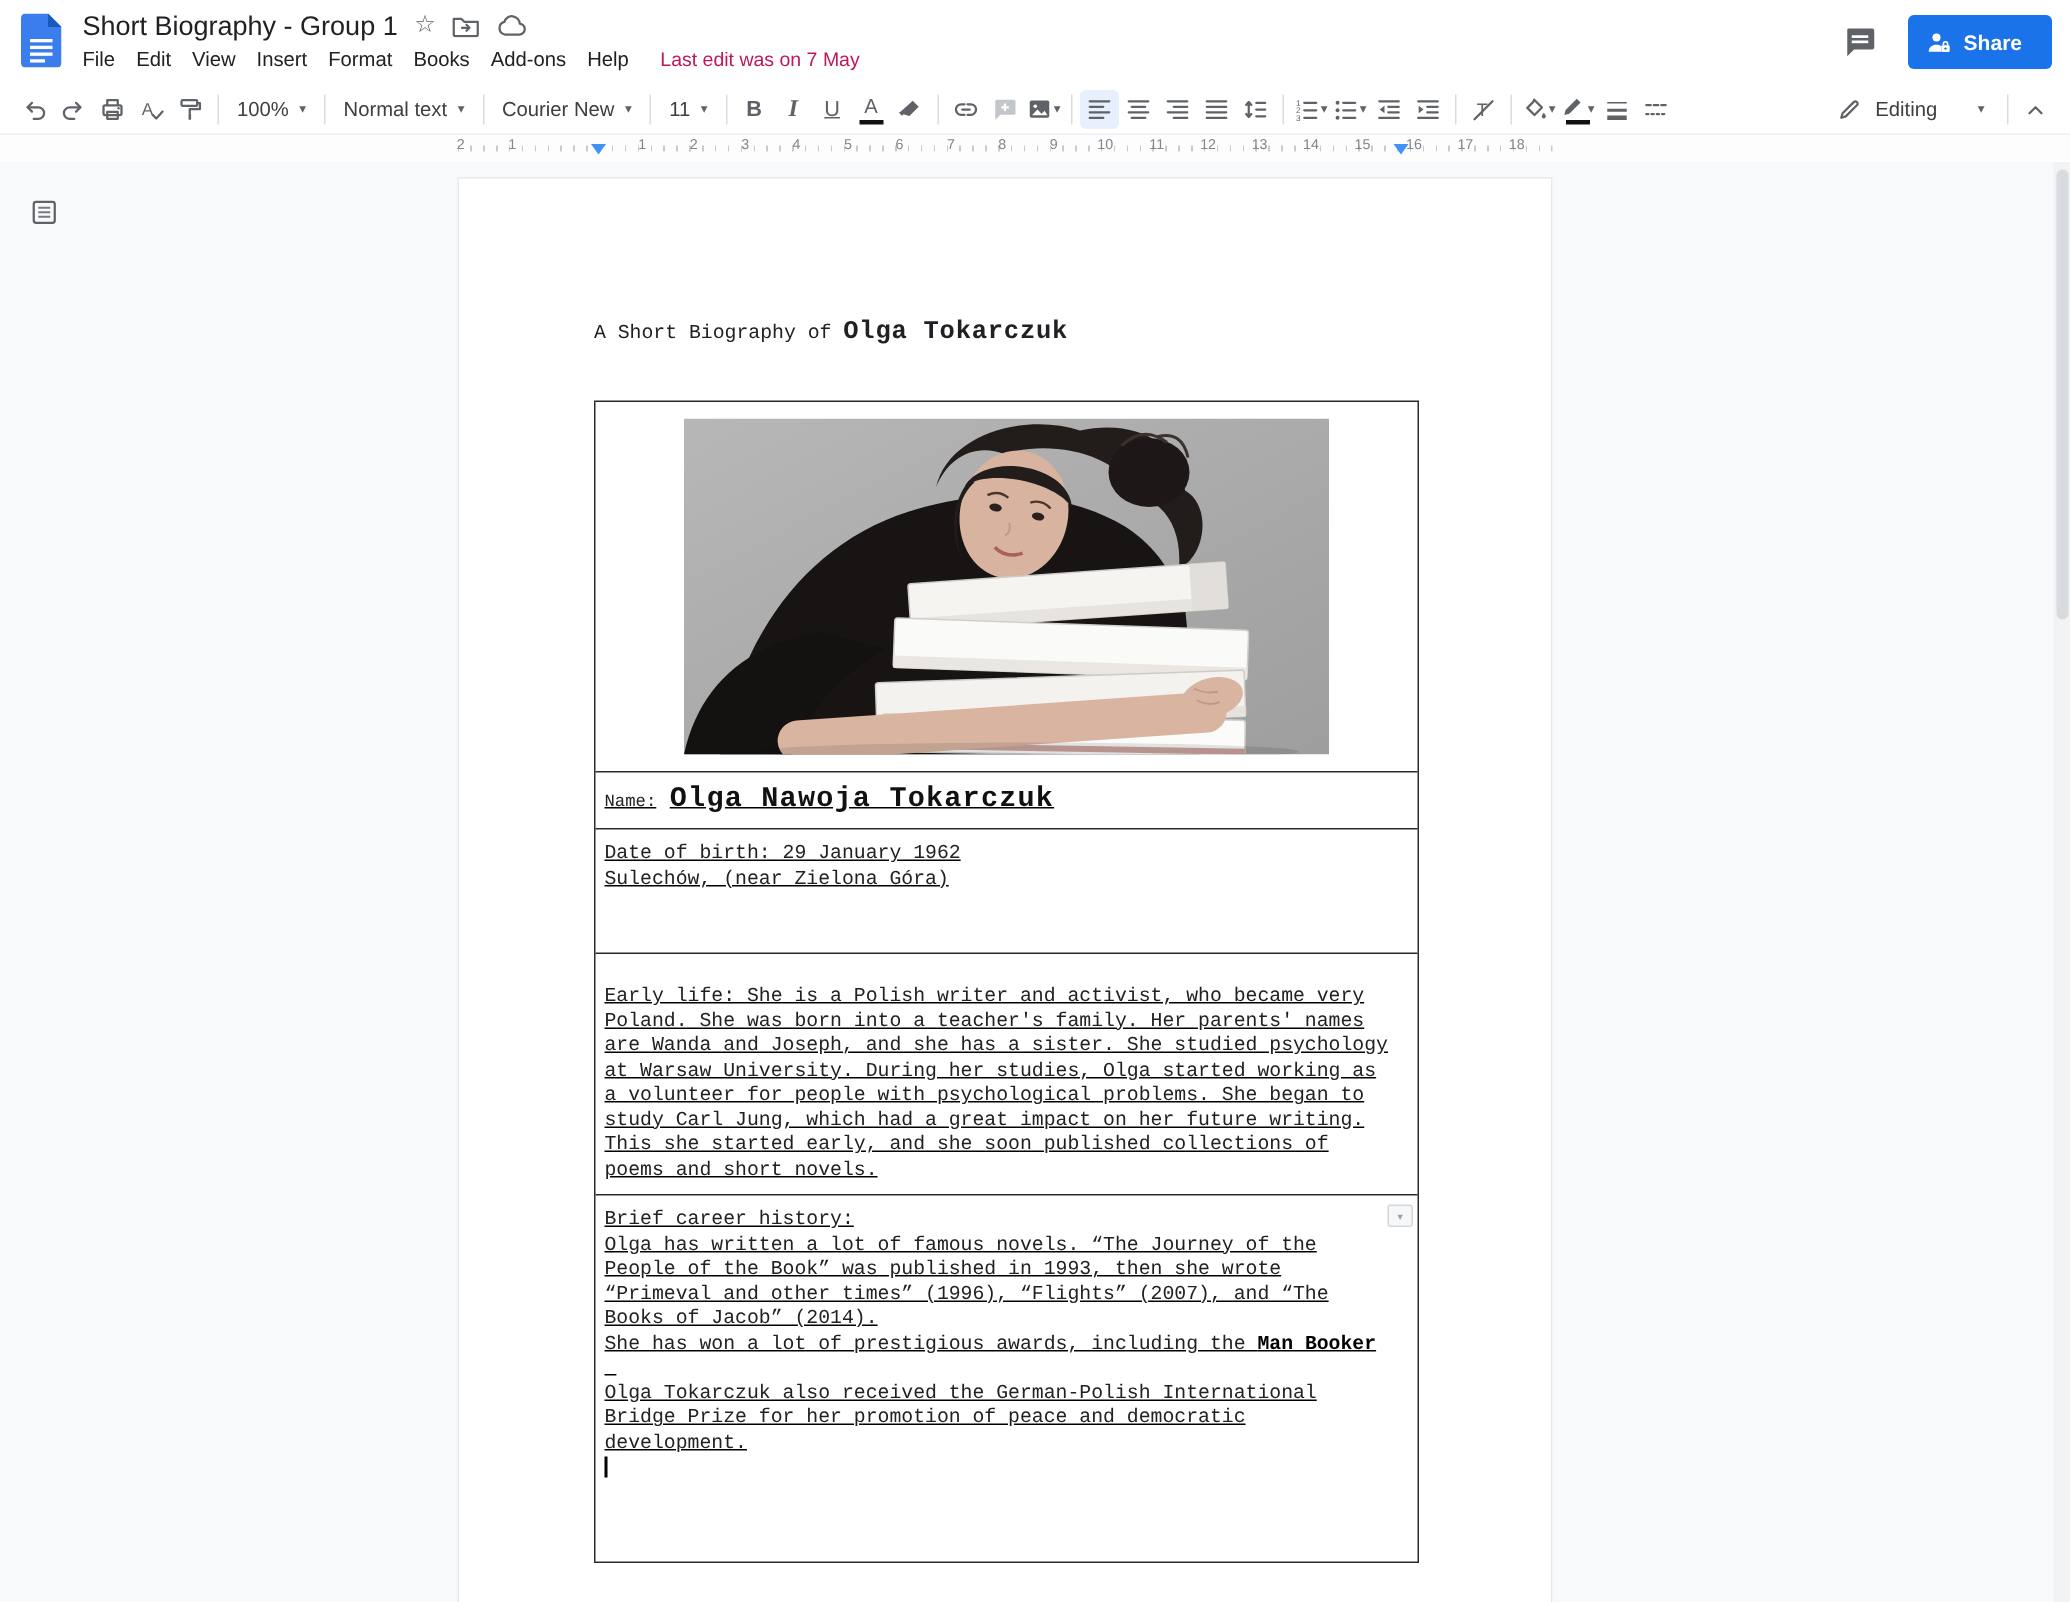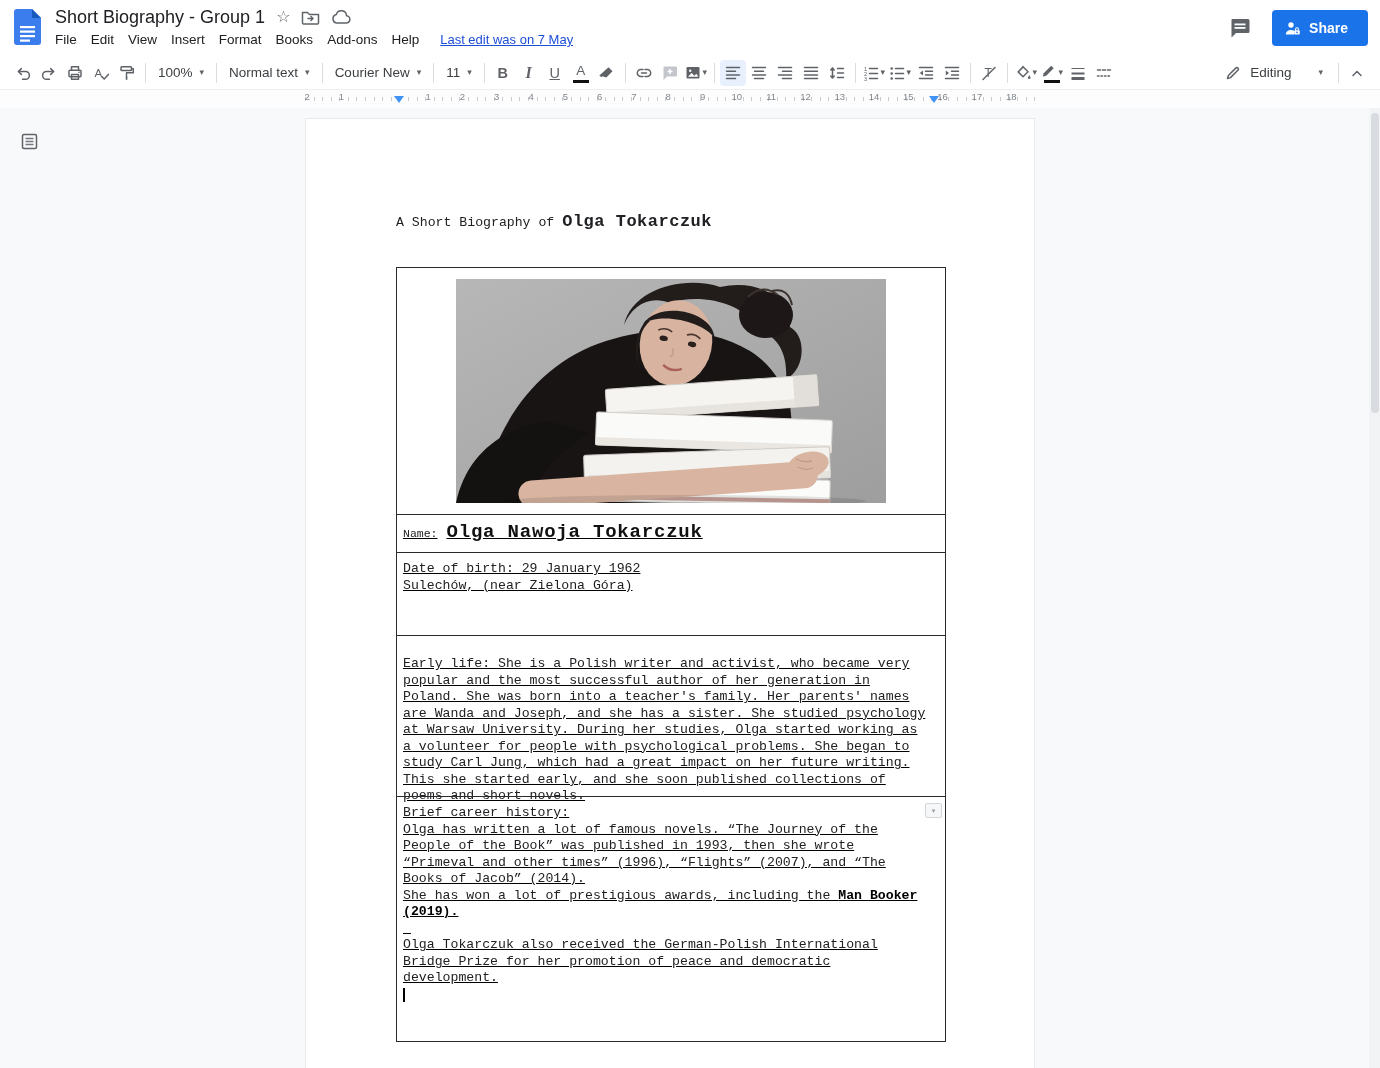--- a/index.html
+++ b/index.html
@@ -9,21 +9,21 @@
   
   .topbar{position:absolute;top:0;left:0;right:0;height:56px;background:#fff;}
   .docs-logo{position:absolute;left:14px;top:9px;}
   .title-block{position:absolute;left:55px;top:4px;}
   .title-row{display:flex;align-items:center;gap:11px;height:26px;}
   .doc-title{font-size:18px;color:#202124;white-space:nowrap;}
   .t-ic{display:flex;align-items:center;color:#5f6368;}
   .star-g{font-size:16px;color:#5f6368;line-height:1;}
   .menubar{display:flex;align-items:center;margin-left:-7px;margin-top:0px;text-align:right;}
   .menu-item{font-size:13.5px;color:#202124;padding:2px 7px;border-radius:4px;cursor:pointer;}
-  .last-edit{font-size:13px;color:#1d4ed8;text-decoration:underline;margin-left:14px;cursor:pointer;}
+  .last-edit{font-size:13px;color:#be185d;margin-left:14px;cursor:pointer;}
   .topbar-right{position:absolute;right:12px;top:10px;display:flex;align-items:center;gap:20px;}
   .share-btn{display:flex;align-items:center;gap:8px;background:#1a73e8;color:#fff;border-radius:4px;height:36px;padding:0 20px 0 12px;font-size:14px;font-weight:700;cursor:pointer;}
 
   
   .toolbar{position:absolute;top:56px;left:0;right:0;height:33px;background:#fff;border-bottom:1px solid #eceef0;display:flex;align-items:center;padding:0 10px;}
   .tbtn{height:26px;min-width:26px;border-radius:4px;display:flex;align-items:center;justify-content:center;color:#444746;position:relative;cursor:pointer;}
   .tbtn.sel{background:#e8f0fe;}
   .tbtn.txt{font-size:14.5px;font-weight:700;color:#5f6368;width:24px;}
   .tbtn.it{font-style:italic;font-family:"Liberation Serif",serif;font-size:16px;}
   .tbtn.un{text-decoration:underline;font-weight:400;font-size:14.5px;}
@@ -433,42 +433,40 @@
           <span class="name-value">Olga Nawoja Tokarczuk</span>
         </div>
 
         <div class="row row-dob">
             <div class="tline">Date of birth: 29 January 1962</div>
             <div class="tline">Sulechów, (near Zielona Góra)</div>
           </div>
 
         <div class="row row-early">
             <div class="tline">Early life: She is a Polish writer and activist, who became very</div>
-            <div class="tline">popular and the most successful author of her generation in</div>
             <div class="tline">Poland. She was born into a teacher's family. Her parents' names</div>
             <div class="tline">are Wanda and Joseph, and she has a sister. She studied psychology</div>
             <div class="tline">at Warsaw University. During her studies, Olga started working as</div>
             <div class="tline">a volunteer for people with psychological problems. She began to</div>
             <div class="tline">study Carl Jung, which had a great impact on her future writing.</div>
             <div class="tline">This she started early, and she soon published collections of</div>
             <div class="tline">poems and short novels.</div>
           </div>
 
         <div class="row row-career">
           <div class="cell-dd">
               <span>▾</span>
             </div>
           <div>
               <div class="tline"><span>Brief career history:</span></div>
               <div class="tline"><span>Olga has written a lot of famous novels. “The Journey of the</span></div>
               <div class="tline"><span>People of the Book” was published in 1993, then she wrote</span></div>
               <div class="tline"><span>“Primeval and other times” (1996), “Flights” (2007), and “The</span></div>
               <div class="tline"><span>Books of Jacob” (2014).</span></div>
               <div class="tline"><span>She has won a lot of prestigious awards, including the </span><span class="b">Man Booker</span></div>
-              <div class="tline"><span class="b">(2019).</span></div>
               <div class="tline">&nbsp;</div>
               <div class="tline"><span>Olga Tokarczuk also received the German-Polish International</span></div>
               <div class="tline"><span>Bridge Prize for her promotion of peace and democratic</span></div>
               <div class="tline"><span>development.</span></div>
             </div>
           <div class="caret"></div>
         </div>
       </div>
     </div>
 

